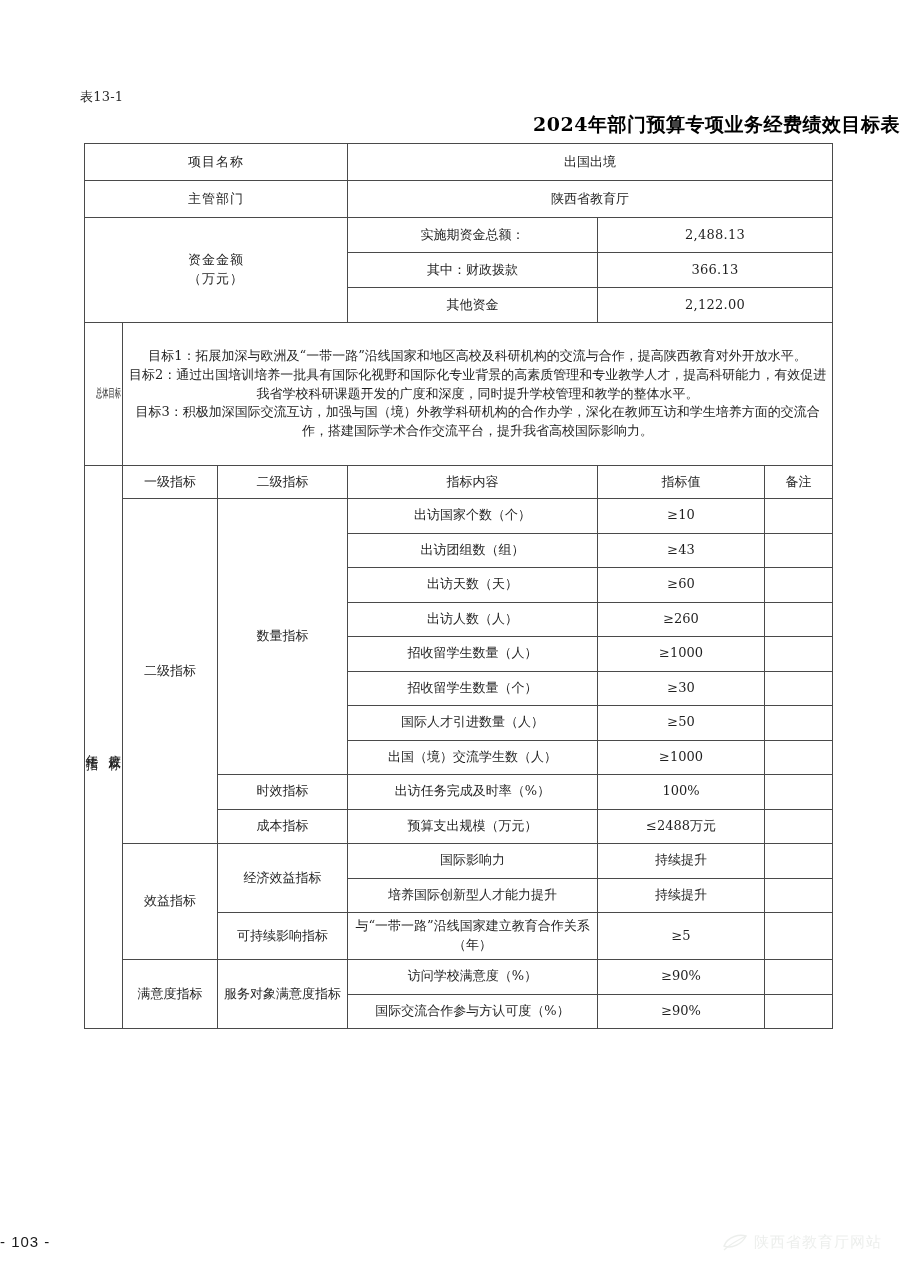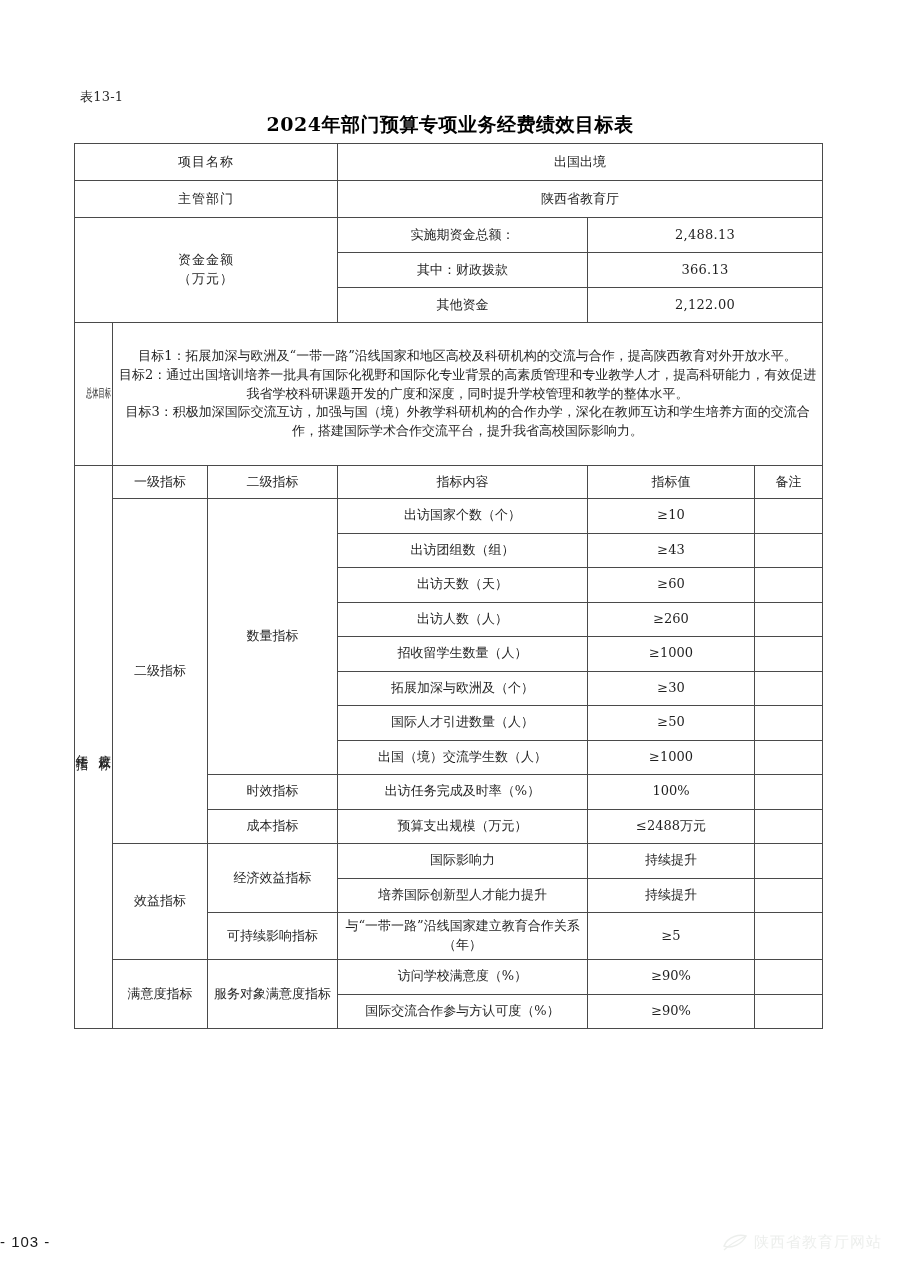--- a/index.html
+++ b/index.html
@@ -30,31 +30,31 @@
     letter-spacing: 0.2px;
     color: #2b2b2b;
   }
 
   
   .doc-title {
     position: absolute;
     left: 0;
     right: 0;
     top: 112px;
-    text-align: center;
+    text-align: right;
     font-size: 19px;
     font-weight: bold;
     letter-spacing: 0.5px;
     color: #000;
   }
 
   
   .tbl-wrap {
     position: absolute;
-    left: 74px;
+    left: 84px;
     top: 143px;
     width: 748px;
   }
   table.main {
     border-collapse: collapse;
     width: 748px;
     table-layout: fixed;
   }
   table.main td {
     border: 1px solid #4a4a4a;
@@ -249,21 +249,21 @@
           <td class="cell-left">出访人数（人）</td>
           <td>≥260</td>
           <td></td>
         </tr>
         <tr class="ind-row">
           <td class="cell-left">招收留学生数量（人）</td>
           <td>≥1000</td>
           <td></td>
         </tr>
         <tr class="ind-row">
-          <td class="cell-left">拓展加深与欧洲及（个）</td>
+          <td class="cell-left">招收留学生数量（个）</td>
           <td>≥30</td>
           <td></td>
         </tr>
         <tr class="ind-row">
           <td class="cell-left">国际人才引进数量（人）</td>
           <td>≥50</td>
           <td></td>
         </tr>
         <tr class="ind-row">
           <td class="cell-left">出国（境）交流学生数（人）</td>

